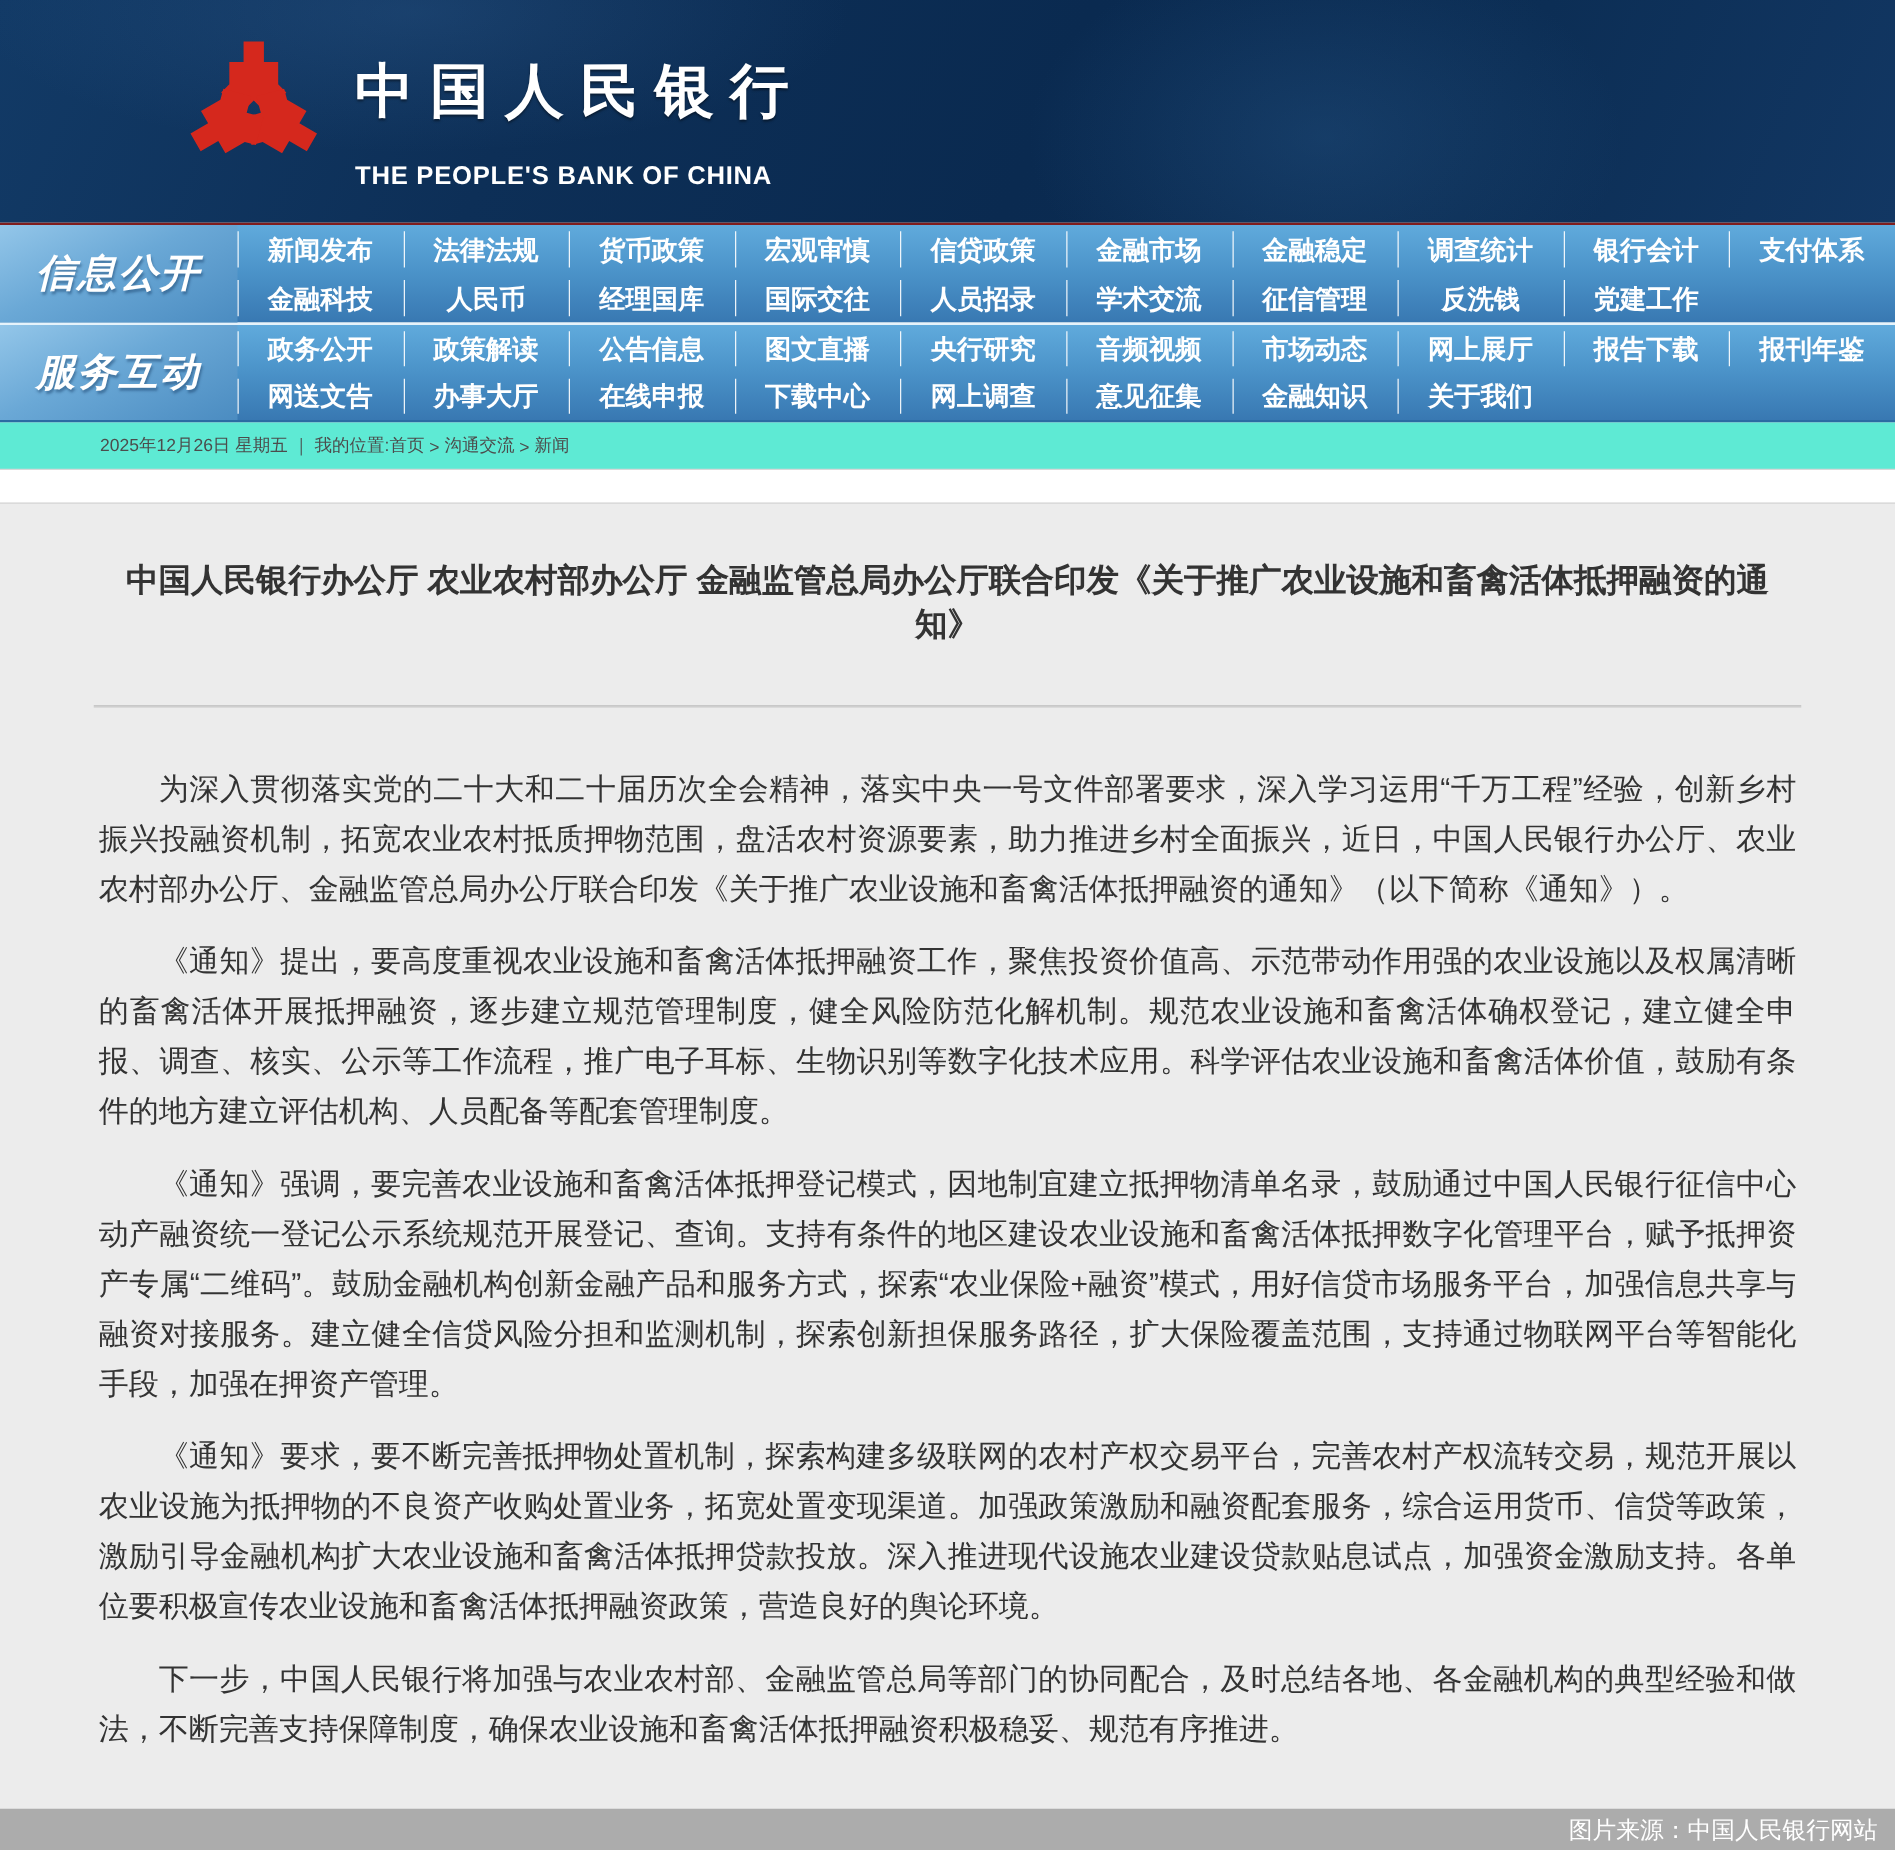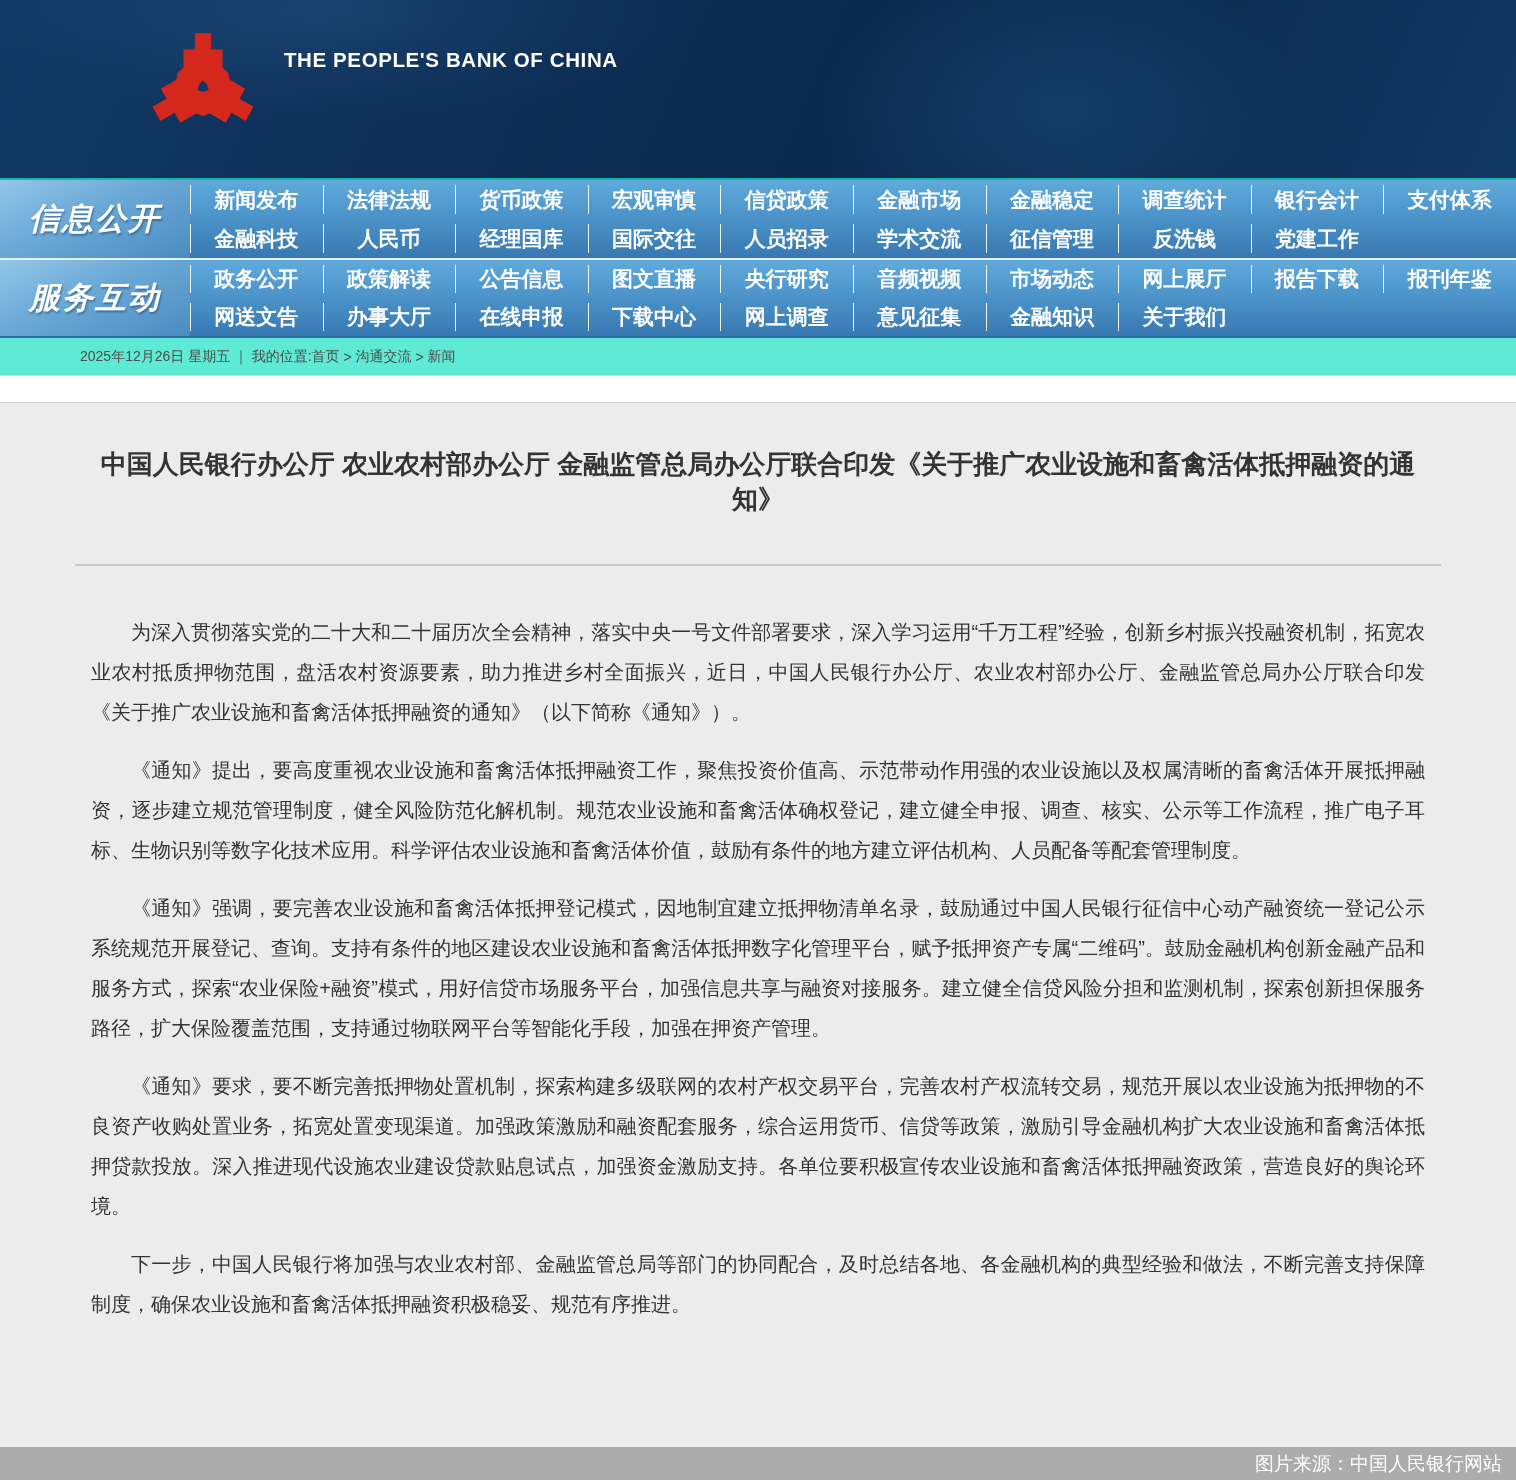--- a/index.html
+++ b/index.html
@@ -22,21 +22,21 @@
   .logo-svg { width:114px; height:126px; display:block; }
   .logo-text { margin-left:24px; color:#fff; }
   .logo-cn {
     font-family:"DejaVu Serif", serif; font-weight:bold;
     font-size:47px; letter-spacing:13px; margin-top:18px; white-space:nowrap;
     text-shadow:0 1px 2px rgba(0,0,0,.45);
   }
   .logo-en { font-size:20.5px; font-weight:bold; letter-spacing:.6px; margin-top:24px; }
 
   
-  .nav { border-top:2px solid #14b8a6; border-bottom:2px solid #2b6ba3; }
+  .nav { border-top:2px solid #7f1d1d; border-bottom:2px solid #2b6ba3; }
   .nav-section {
     display:flex; height:78px;
     background:linear-gradient(180deg,#60aadc 0%, #4b93c9 48%, #3878b2 100%);
   }
   .nav-section + .nav-section { border-top:2px solid #e6f3fb; }
   .nav-label {
     width:190px; flex:0 0 190px; display:flex; align-items:center; justify-content:center;
     color:#fff; font-size:31px; font-weight:bold; font-style:italic; letter-spacing:2px;
     background:linear-gradient(155deg,#93c6e9 0%, #6aa8d6 45%, #4b8cc1 100%);
     text-shadow:1px 2px 2px rgba(10,45,85,.4); cursor:pointer;
@@ -72,21 +72,21 @@
   .meta-row { position:relative; height:41px; display:flex; align-items:center; font-size:20px; color:#595959; }
   .meta-left { display:flex; align-items:baseline; }
   .fs-link { margin-left:11px; text-decoration:underline; cursor:pointer; color:#595959; }
   .meta-source { position:absolute; left:485px; }
   .meta-date { margin-left:auto; }
   .actions { display:flex; justify-content:flex-end; gap:46px; margin-top:20px; font-size:19px; }
   .action-link { color:#595959; text-decoration:underline; cursor:pointer; }
 
   .paragraphs { margin-top:46px; }
   .paragraphs p {
-    margin:0 16px 18px; font-size:20px; line-height:40px; color:#333;
+    margin:0 4px 18px; font-size:24px; line-height:40px; color:#333;
     text-align:justify; text-indent:2em;
   }
 
   
   .caption-bar {
     position:absolute; left:0; top:1447px; width:1516px; height:33px;
     background:rgba(42,42,42,.33);
     display:flex; align-items:center; justify-content:flex-end;
     padding-right:14px; color:#fff; font-size:19px; pointer-events:none;
   }
@@ -99,20 +99,21 @@
     <svg class="logo-svg" viewBox="-70 -70 140 140">
       <g fill="#d5281d">
         <g id="arm">
           <path d="M -10,-66 L 10,-66 L 10,-46 L 24,-46 L 24,-24 L 32,-16 L 12,4 L 0,-8 L -12,4 L -32,-16 L -24,-24 L -24,-46 L -10,-46 Z"></path>
         </g>
         <use href="#arm" transform="rotate(120)"></use>
         <use href="#arm" transform="rotate(240)"></use>
       </g>
     </svg>
     <div class="logo-text">
+      <div class="logo-cn">中国人民银行</div>
       <div class="logo-en">THE PEOPLE'S BANK OF CHINA</div>
     </div>
   </div>
 </div>
 
 <div class="nav" id="nav">
     <div class="nav-section">
       <div class="nav-label">信息公开</div>
       <div class="nav-menu">
         <div class="nav-cell divider">新闻发布</div>

